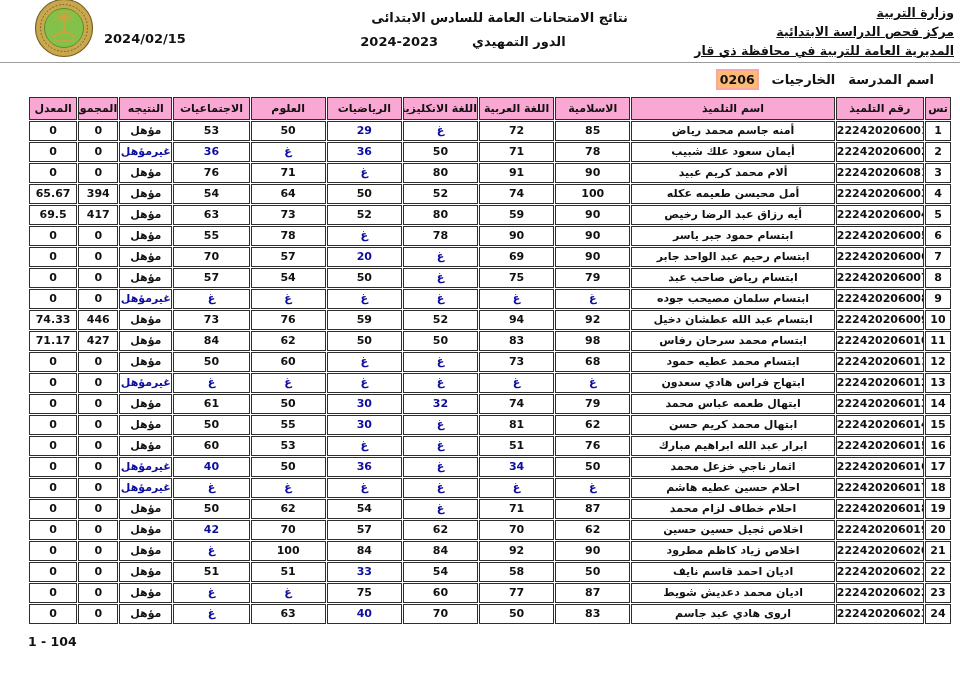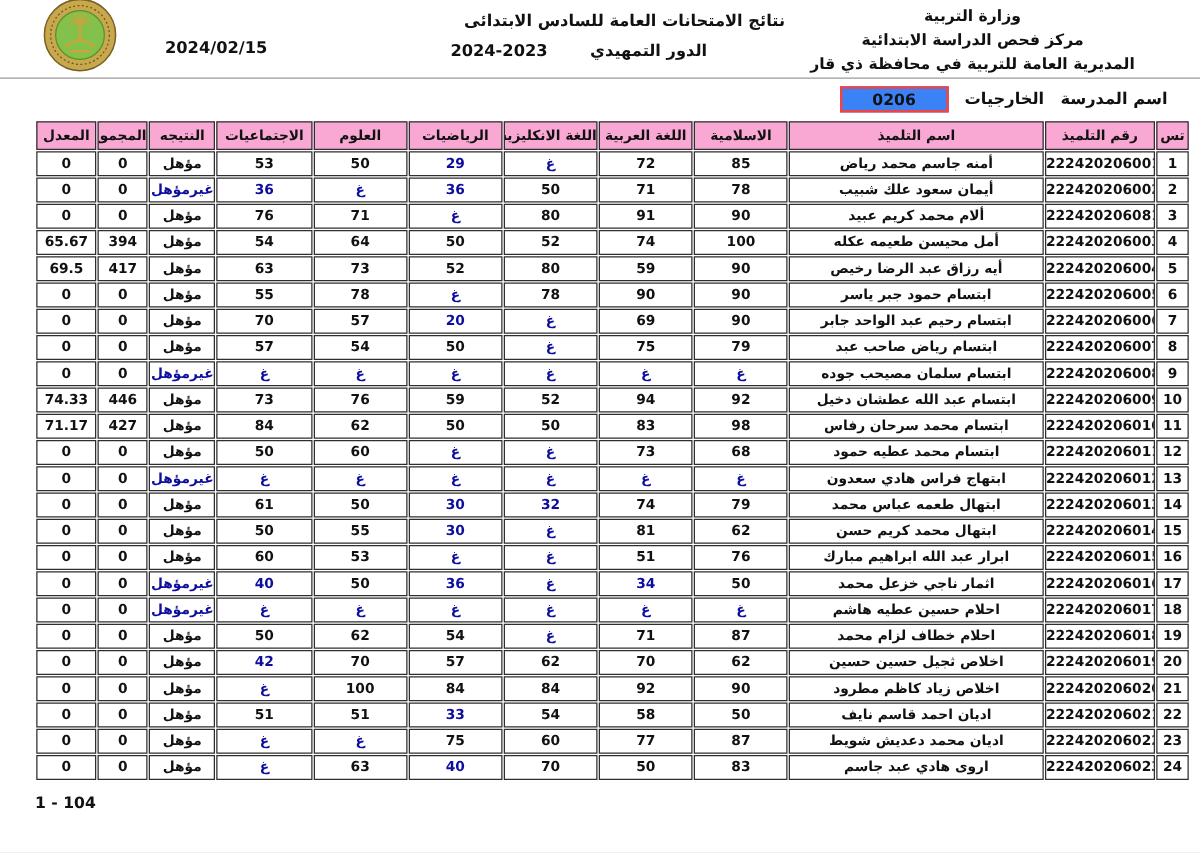--- a/index.html
+++ b/index.html
@@ -2,29 +2,29 @@
 <html lang="ar" style="--hl-bg: #a6dcc4; --hl-fg: #0d0d9e;"><head>
 <meta charset="utf-8">
 <style>
   html,body{margin:0;padding:0;background:#e8e8e8;}
   .page{
     position:relative;width:960px;height:682px;background:#ffffff;
     font-family:"DejaVu Sans",sans-serif;font-weight:bold;color:#111;
     direction:rtl;overflow:hidden;margin:0 auto;
   }
   
-  .org-block{position:absolute;top:3px;right:6px;width:352px;text-align:center;font-size:12.5px;line-height:19px;}
+  .org-block{position:absolute;top:3px;right:6px;width:352px;text-align:right;font-size:12.5px;line-height:19px;text-decoration:underline;}
   .title-block{position:absolute;top:8px;left:298px;width:330px;font-size:13px;line-height:20px;}
   .title-line2{display:flex;direction:rtl;justify-content:center;gap:34px;margin-top:4px;}
   .logo-wrap{position:absolute;top:0;left:26px;width:76px;height:58px;}
-  .date-label{position:absolute;top:31px;left:104px;font-size:13px;direction:ltr;margin-left:28px;}
+  .date-label{position:absolute;top:31px;left:104px;font-size:13px;direction:ltr;}
   .header-rule{position:absolute;top:62px;left:0;width:960px;height:1px;background:#9c9c9c;}
   
   .school-row{position:absolute;top:69px;right:26px;display:flex;direction:rtl;align-items:center;gap:13px;font-size:13px;}
-  .school-code-box{border:2px solid #ef4444;padding:0 24px;font-size:12.5px;line-height:17px;direction:ltr;background:#3b82f6;}
+  .school-code-box{border:2px solid #fca5a5;padding:0 2px;font-size:12.5px;line-height:17px;direction:ltr;background:#fdba74;}
   
   .table-wrap{position:absolute;top:96px;left:28px;width:924px;}
   table.results{
     width:924px;table-layout:fixed;border-collapse:separate;border-spacing:1px;
     direction:rtl;
   }
   table.results th,table.results td{
     border:1px solid #2e2e2e;box-sizing:border-box;background:#fff;
     text-align:center;vertical-align:middle;overflow:hidden;white-space:nowrap;
     font-weight:bold;padding:0;

